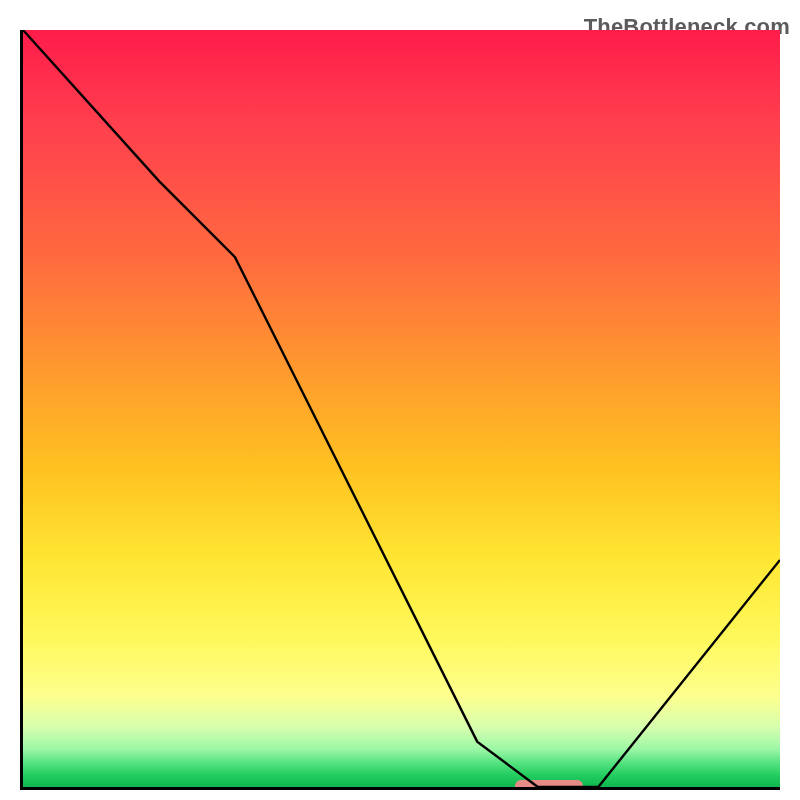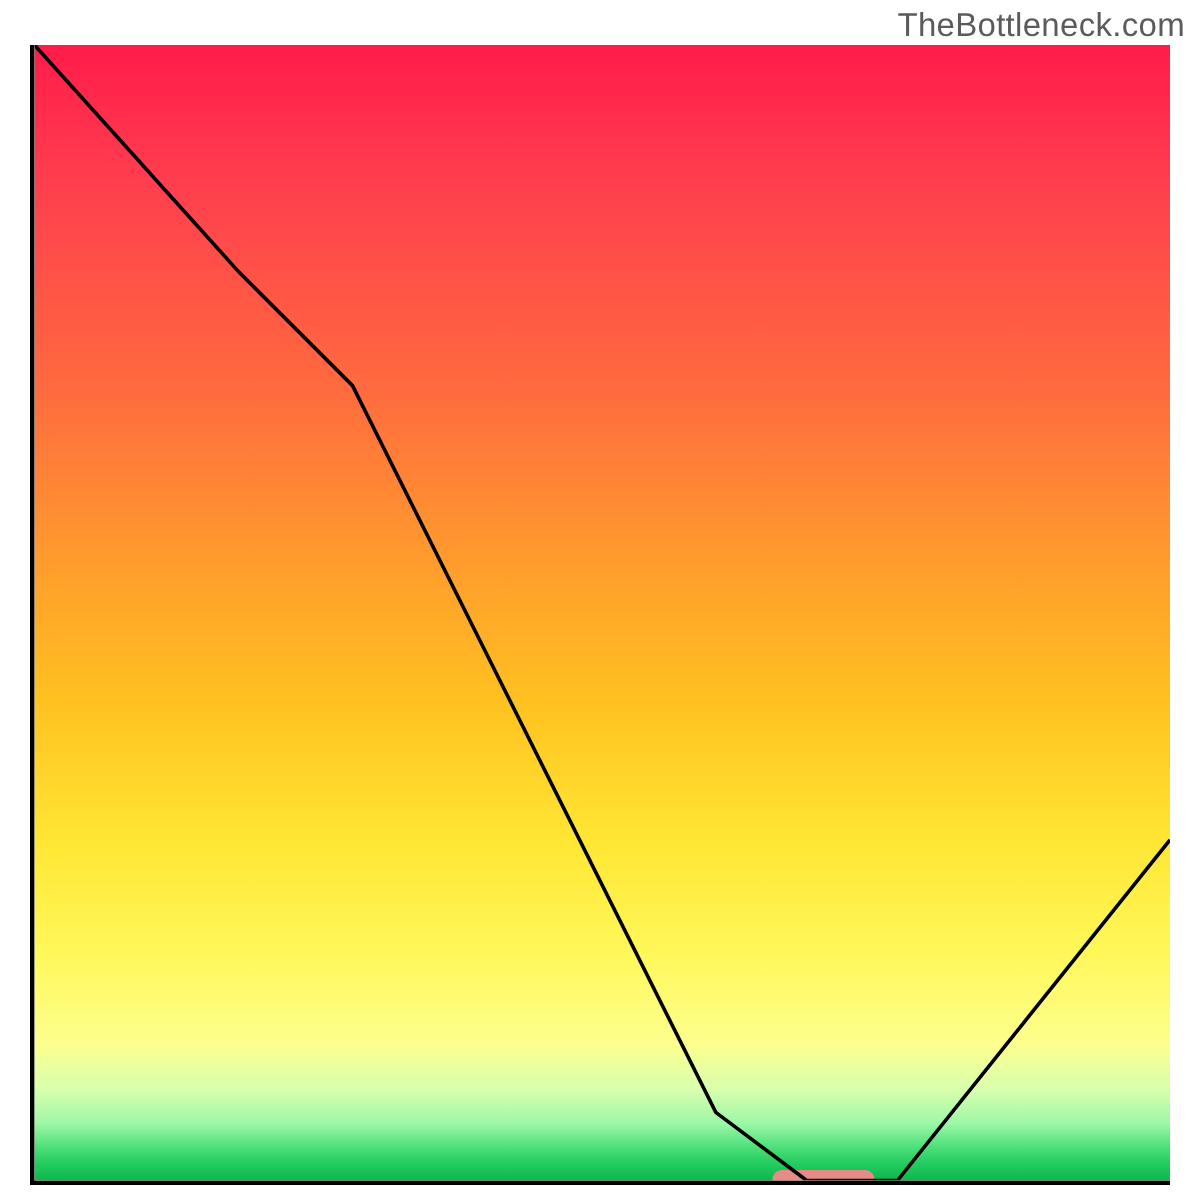--- a/index.html
+++ b/index.html
@@ -10,24 +10,24 @@
     background: #ffffff;
     font-family: Arial, Helvetica, sans-serif;
   }
   .container {
     position: relative;
     width: 800px;
     height: 800px;
   }
   .watermark {
     position: absolute;
-    top: 4px;
+    top: 14px;
     right: 10px;
     font-size: 22px;
-    font-weight: normal;
+    font-weight: bold;
     color: #5b5b5b;
     letter-spacing: 0.2px;
   }
   .plot-frame {
     position: absolute;
     left: 20px;
     top: 30px;
     width: 760px;
     height: 760px;
     border-left: 3px solid #000;

